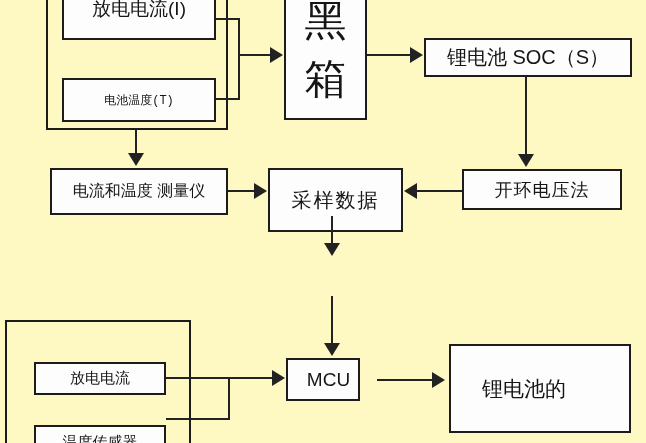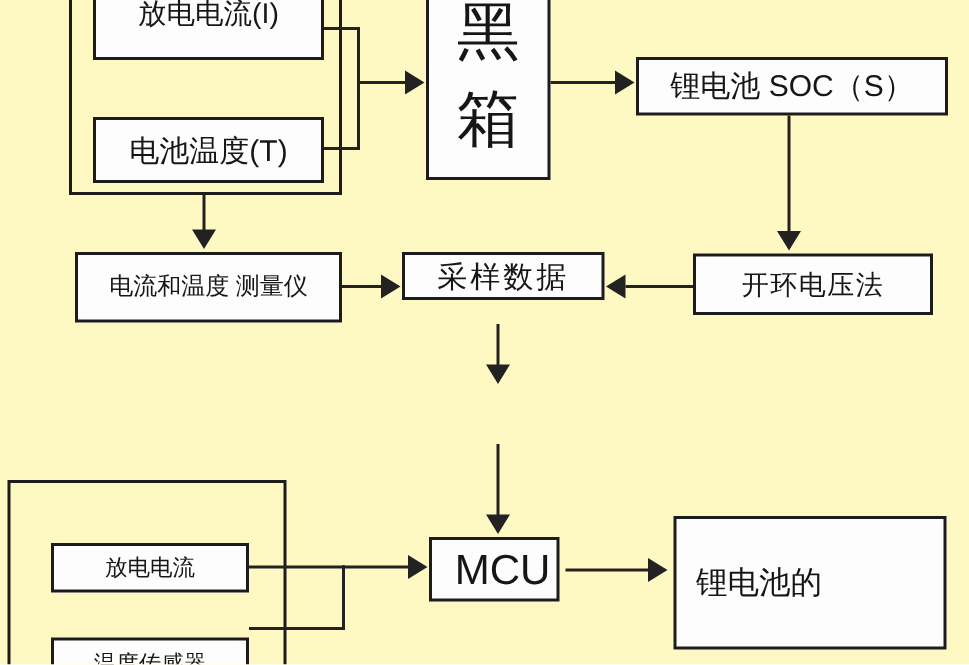--- a/index.html
+++ b/index.html
@@ -45,21 +45,21 @@
 <body>
 
 <div id="canvas">
 
   <div class="group" style="left:46px; top:-40px; width:182px; height:170px;"></div>
 
   <div class="box" style="left:62px; top:-22px; width:154px; height:62px; font-size:19px;">
     <span>放电电流(I)</span>
   </div>
 
-  <div class="box" style="left:62px; top:78px; width:154px; height:44px; font-size:20px;">
+  <div class="box" style="left:62px; top:78px; width:154px; height:44px; font-size:12px;font-family:Liberation Mono, monospace;">
     <span>电池温度(T)</span>
   </div>
 
   <div class="box" style="left:284px; top:-50px; width:83px; height:170px;">
     <span class="bigchar" style="top:48px;">黑</span>
     <span class="bigchar" style="top:106px;">箱</span>
   </div>
 
   <div class="box" style="left:424px; top:38px; width:208px; height:39px; font-size:20px;">
     <span>锂电池 SOC（S）</span>
@@ -77,21 +77,21 @@
   <div class="vl" style="left:525px; top:77px; height:78px;"></div>
   <div class="arr down" style="left:518px; top:154px;"></div>
 
   <div class="vl" style="left:135px; top:130px; height:24px;"></div>
   <div class="arr down" style="left:128px; top:153px;"></div>
 
   <div class="box" style="left:50px; top:168px; width:178px; height:47px; font-size:16px;">
     <span>电流和温度 测量仪</span>
   </div>
 
-  <div class="box" style="left:268px; top:168px; width:135px; height:32px; font-size:20px; letter-spacing:2px;">
+  <div class="box" style="left:268px; top:168px; width:135px; height:64px; font-size:20px; letter-spacing:2px;">
     <span>采样数据</span>
   </div>
 
   <div class="box" style="left:462px; top:169px; width:160px; height:41px; font-size:18px; letter-spacing:1px;">
     <span>开环电压法</span>
   </div>
 
   <div class="hl" style="left:228px; top:190px; width:27px;"></div>
   <div class="arr right" style="left:254px; top:183px;"></div>
 
@@ -114,26 +114,26 @@
   <div class="box" style="left:34px; top:381px; width:132px; height:34px; font-size:15px;margin-top:44px;">
     <span>温度传感器</span>
   </div>
 
   <div class="hl" style="left:166px; top:377px; width:64px;"></div>
   <div class="hl" style="left:166px; top:418px; width:64px;"></div>
   <div class="vl" style="left:228px; top:377px; height:43px;"></div>
   <div class="hl" style="left:228px; top:377px; width:45px;"></div>
   <div class="arr right" style="left:272px; top:370px;"></div>
 
-  <div class="box" style="left:286px; top:358px; width:87px; height:43px; font-size:28px;padding-left:11px;">
+  <div class="box" style="left:286px; top:358px; width:74px; height:43px; font-size:19px;padding-left:11px;">
     <span>MCU</span>
   </div>
 
   <div class="hl" style="left:377px; top:379px; width:56px;"></div>
   <div class="arr right" style="left:432px; top:372px;"></div>
 
-  <div class="box" style="left:449px; top:344px; width:182px; height:89px; font-size:21px; justify-content:flex-start; padding-left:13px; text-align:left;">
+  <div class="box" style="left:449px; top:344px; width:182px; height:89px; font-size:21px; justify-content:flex-start; padding-left:31px; text-align:left;">
     <div>
       <div style="line-height:38px;">锂电池的</div>
     </div>
   </div>
 
 </div>
 
 </body></html>

